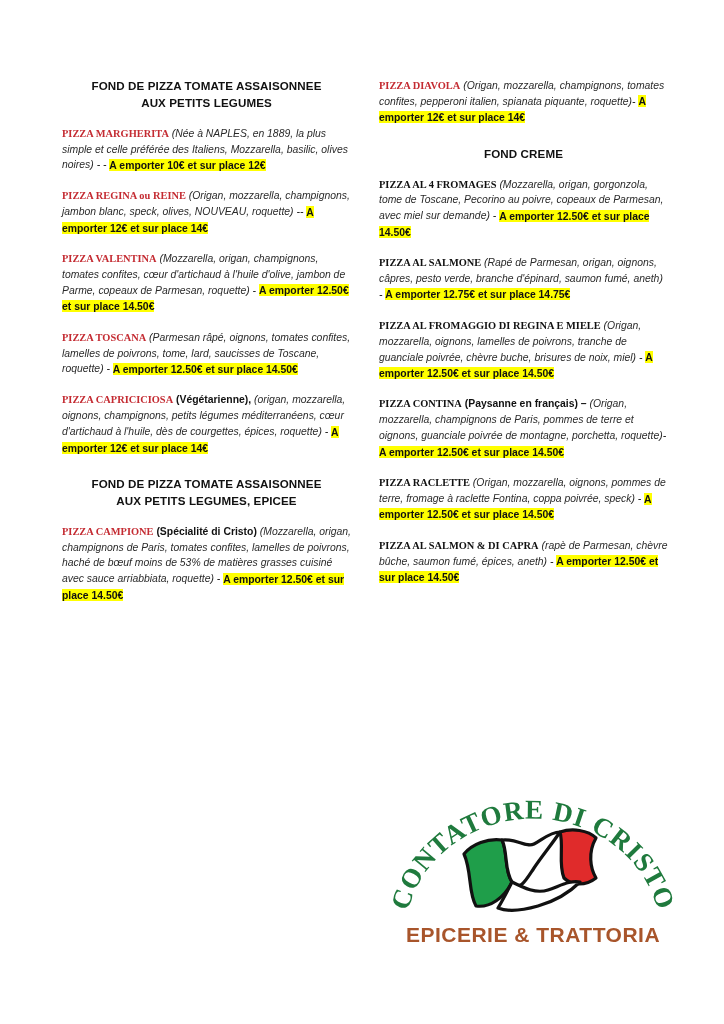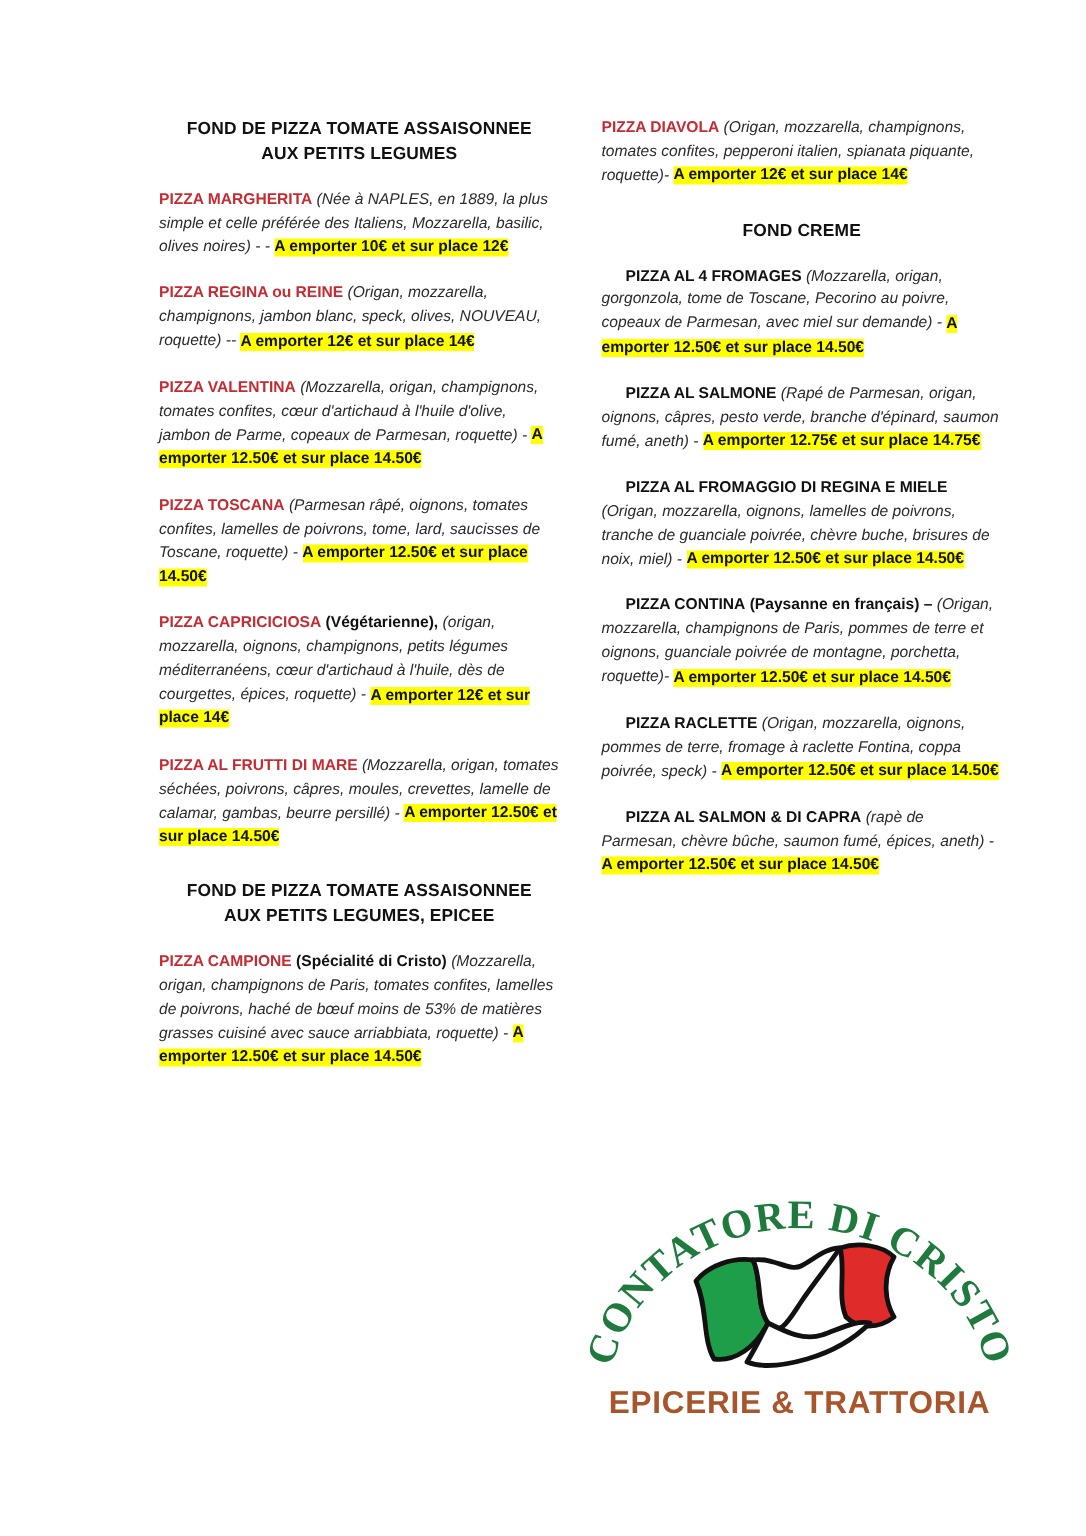--- a/index.html
+++ b/index.html
@@ -15,21 +15,21 @@
     position:relative;
     width:724px; height:1024px;
     box-sizing:border-box;
     padding:78px 56px 10px 62px;
   }
   .cols{
     display:flex;
     gap:28px;
     align-items:flex-start;
   }
-  .col{ width:292px;margin-left:44px; }
+  .col{ width:292px; }
   .col-right{ width:292px; }
 
   .section-head{
     text-align:center;
     font-weight:bold;
     font-size:11.6px;
     letter-spacing:0.1px;
     line-height:1.45;
     color:#111;
     margin:0 0 14px 0;
@@ -42,22 +42,23 @@
     line-height:1.53;
     text-align:left;
     color:#1c1c1c;
   }
   .item:last-child{ margin-bottom:0; }
 
   .nm{
     font-weight:bold;
     font-style:normal;
     color:#c42b32;
-  }
-  .nm.black{ color:#111;margin-left:16px; }
+    font-family:Liberation Serif, serif;
+  }
+  .nm.black{ color:#111; }
   .sub{
     font-weight:bold;
     font-style:normal;
     color:#111;
   }
   .desc{
     font-style:italic;
     color:#2a2a2a;
   }
   .price{
@@ -121,25 +122,20 @@
         </p>
 
 
         <p class="item">
           <span class="nm">PIZZA CAPRICICIOSA</span>
           <span class="sub">(Végétarienne),</span>
           <span class="desc">(origan, mozzarella, oignons, champignons, petits légumes méditerranéens, cœur d'artichaud à l'huile, dès de courgettes, épices, roquette) -</span>
           <span class="price">A emporter 12€ et sur place 14€</span>
         </p>
 
-        <p class="item">
-          <span class="nm">PIZZA AL FRUTTI DI MARE</span>
-          <span class="desc">(Mozzarella, origan, tomates séchées, poivrons, câpres, moules, crevettes, lamelle de calamar, gambas, beurre persillé) -</span>
-          <span class="price">A emporter 12.50€ et sur place 14.50€</span>
-        </p>
 
       </div>
 
       <div class="section-head mid">
         <div>FOND DE PIZZA TOMATE ASSAISONNEE</div>
         <div>AUX PETITS LEGUMES, EPICEE</div>
       </div>
 
       <div>
         <p class="item">

